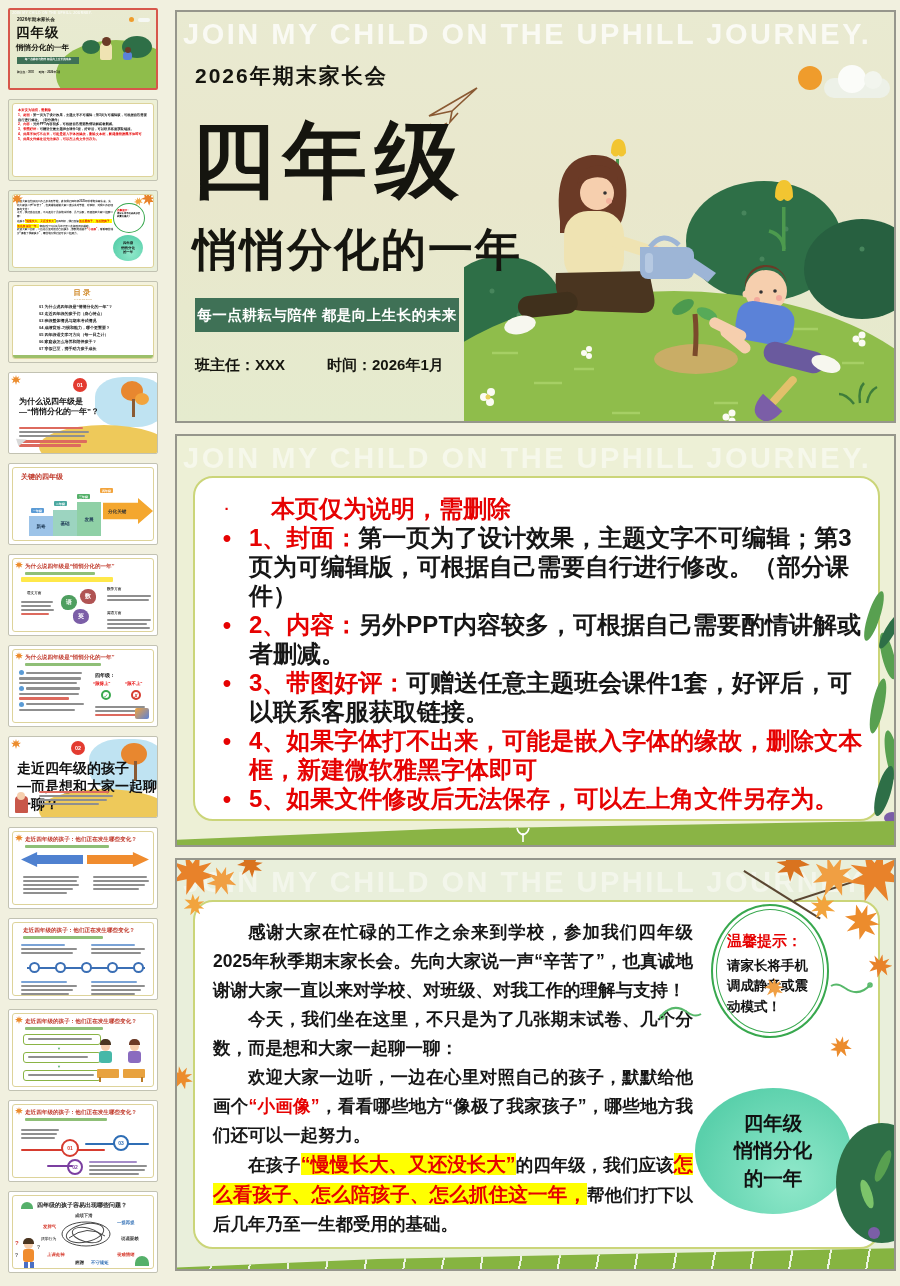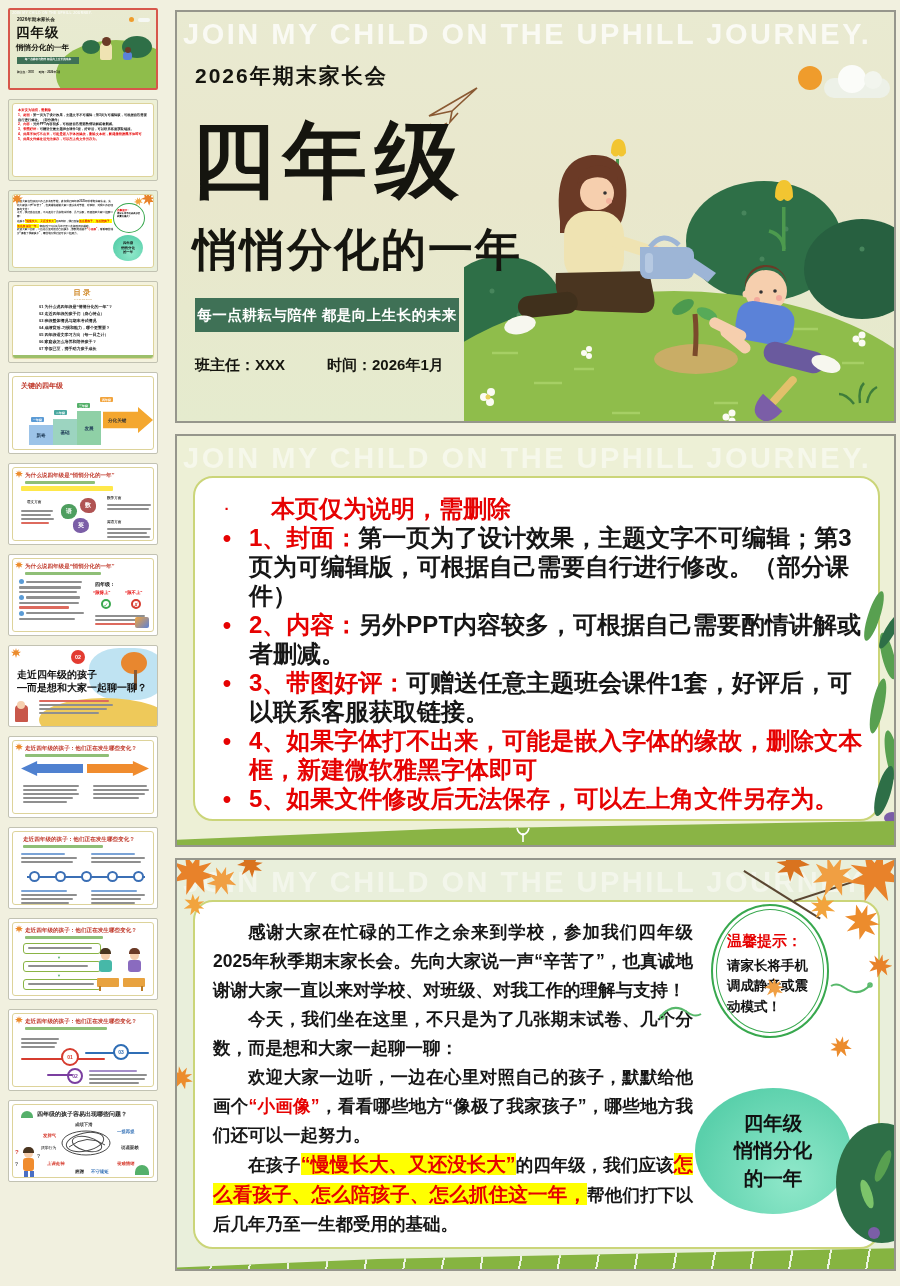--- a/index.html
+++ b/index.html
@@ -139,20 +139,41 @@
           <div>03 班级整体情况与期末考试情况</div>
           <div>04 成绩背后-习惯和能力，哪个更重要？</div>
           <div>05 四年级语文学习方向（每一日之计）</div>
           <div>06 家庭该怎么培养和陪伴孩子？</div>
           <div>07 寒假已至，携手助力孩子成长</div>
         </div>
         <div style="position:absolute;left:0;bottom:0;width:100%;height:3px;background:#9cbf6a"></div>
       </div>
     </div>
 
+    <div class="thumb">
+      <div style="position:absolute;right:-8px;top:4px;width:70px;height:50px;border-radius:40%;background:#bfe3f2"></div>
+      <div style="position:absolute;right:-12px;bottom:-16px;width:130px;height:44px;border-radius:50%;background:#eec95a"></div>
+      <div style="position:absolute;right:14px;top:8px;width:22px;height:20px;border-radius:50%;background:#e8872f"></div>
+      <div style="position:absolute;right:8px;top:20px;width:14px;height:12px;border-radius:50%;background:#f2a43d"></div>
+      <div style="position:absolute;right:22px;top:26px;width:3px;height:18px;background:#8a5a33"></div>
+      <div style="position:absolute;left:64px;top:5px;width:14px;height:14px;border-radius:50%;background:#e33b30;color:#fff;font-size:5.4px;line-height:14px;text-align:center">01</div>
+      <div style="position:absolute;left:10px;top:24px;font-size:8px;line-height:1.3;color:#111">
+        <div>为什么说四年级是</div>
+          <div>—“悄悄分化的一年”？</div>
+      </div>
+      <div style="position:absolute;left:10px;top:52px;width:72px">
+        <div class="b rd" style="width:64px"></div>
+          <div class="b" style="width:70px"></div>
+          <div class="b" style="width:66px"></div>
+        <div class="b rd" style="width:68px;margin-top:3px"></div>
+          <div class="b rd" style="width:62px"></div>
+      </div>
+      <div class="leaf" style="left:2px;top:2px;width:10px;height:10px;background:#ec8c2d"></div>
+      <div style="position:absolute;left:8px;bottom:8px;width:0;height:0;border-left:10px solid #d9d9d9;border-top:4px solid transparent;border-bottom:4px solid transparent;transform:rotate(-18deg)"></div>
+    </div>
 
     <div class="thumb">
       <div class="tcard">
         <div class="ttitle" style="left:8px;top:5px;font-size:7px">关键的四年级</div>
         <span style="position:absolute;left:18px;top:40px;background:#5b9bd5;color:#fff;font-size:3px;padding:.5px 2px;border-radius:1px">一年级</span>
         <span style="position:absolute;left:41px;top:33px;background:#4aa8a0;color:#fff;font-size:3px;padding:.5px 2px;border-radius:1px">二年级</span>
         <span style="position:absolute;left:64px;top:26px;background:#55b06a;color:#fff;font-size:3px;padding:.5px 2px;border-radius:1px">三年级</span>
         <span style="position:absolute;left:87px;top:20px;background:#f2a43d;color:#fff;font-size:3px;padding:.5px 2px;border-radius:1px">四年级</span>
         <div style="position:absolute;left:16px;top:48px;width:24px;height:20px;background:#9cc3e8;color:#1f3b57;font-size:4.6px;display:flex;align-items:center;justify-content:center">新奇</div>
         <div style="position:absolute;left:40px;top:42px;width:24px;height:26px;background:#9cd4c0;color:#1f3b57;font-size:4.6px;display:flex;align-items:center;justify-content:center">基础</div>
@@ -233,21 +254,21 @@
       </div>
     </div>
 
     <div class="thumb">
       <div style="position:absolute;right:-8px;top:2px;width:76px;height:52px;border-radius:40%;background:#bfe3f2"></div>
       <div style="position:absolute;right:-12px;bottom:-16px;width:130px;height:44px;border-radius:50%;background:#eec95a"></div>
       <div style="position:absolute;right:10px;top:6px;width:26px;height:22px;border-radius:50%;background:#e8872f"></div>
       <div style="position:absolute;right:20px;top:24px;width:3px;height:20px;background:#8a5a33"></div>
       <div class="leaf" style="left:2px;top:2px;width:10px;height:10px;background:#ec8c2d"></div>
       <div style="position:absolute;left:62px;top:4px;width:14px;height:14px;border-radius:50%;background:#e33b30;color:#fff;font-size:5.4px;line-height:14px;text-align:center">02</div>
-      <div style="position:absolute;left:8px;top:22px;font-size:10px;line-height:1.3;color:#111">
+      <div style="position:absolute;left:8px;top:22px;font-size:14px;line-height:1.3;color:#111">
         <div>走近四年级的孩子</div>
           <div>—而是想和大家一起聊一聊？</div>
       </div>
       <div style="position:absolute;left:30px;top:52px;width:76px">
         <div class="b rd" style="width:70px"></div>
           <div class="b" style="width:74px"></div>
           <div class="b" style="width:68px"></div>
           <div class="b" style="width:60px"></div>
       </div>
       <div style="position:absolute;left:6px;bottom:4px;width:13px;height:17px;border-radius:4px 4px 1px 1px;background:#c8574a"></div>

